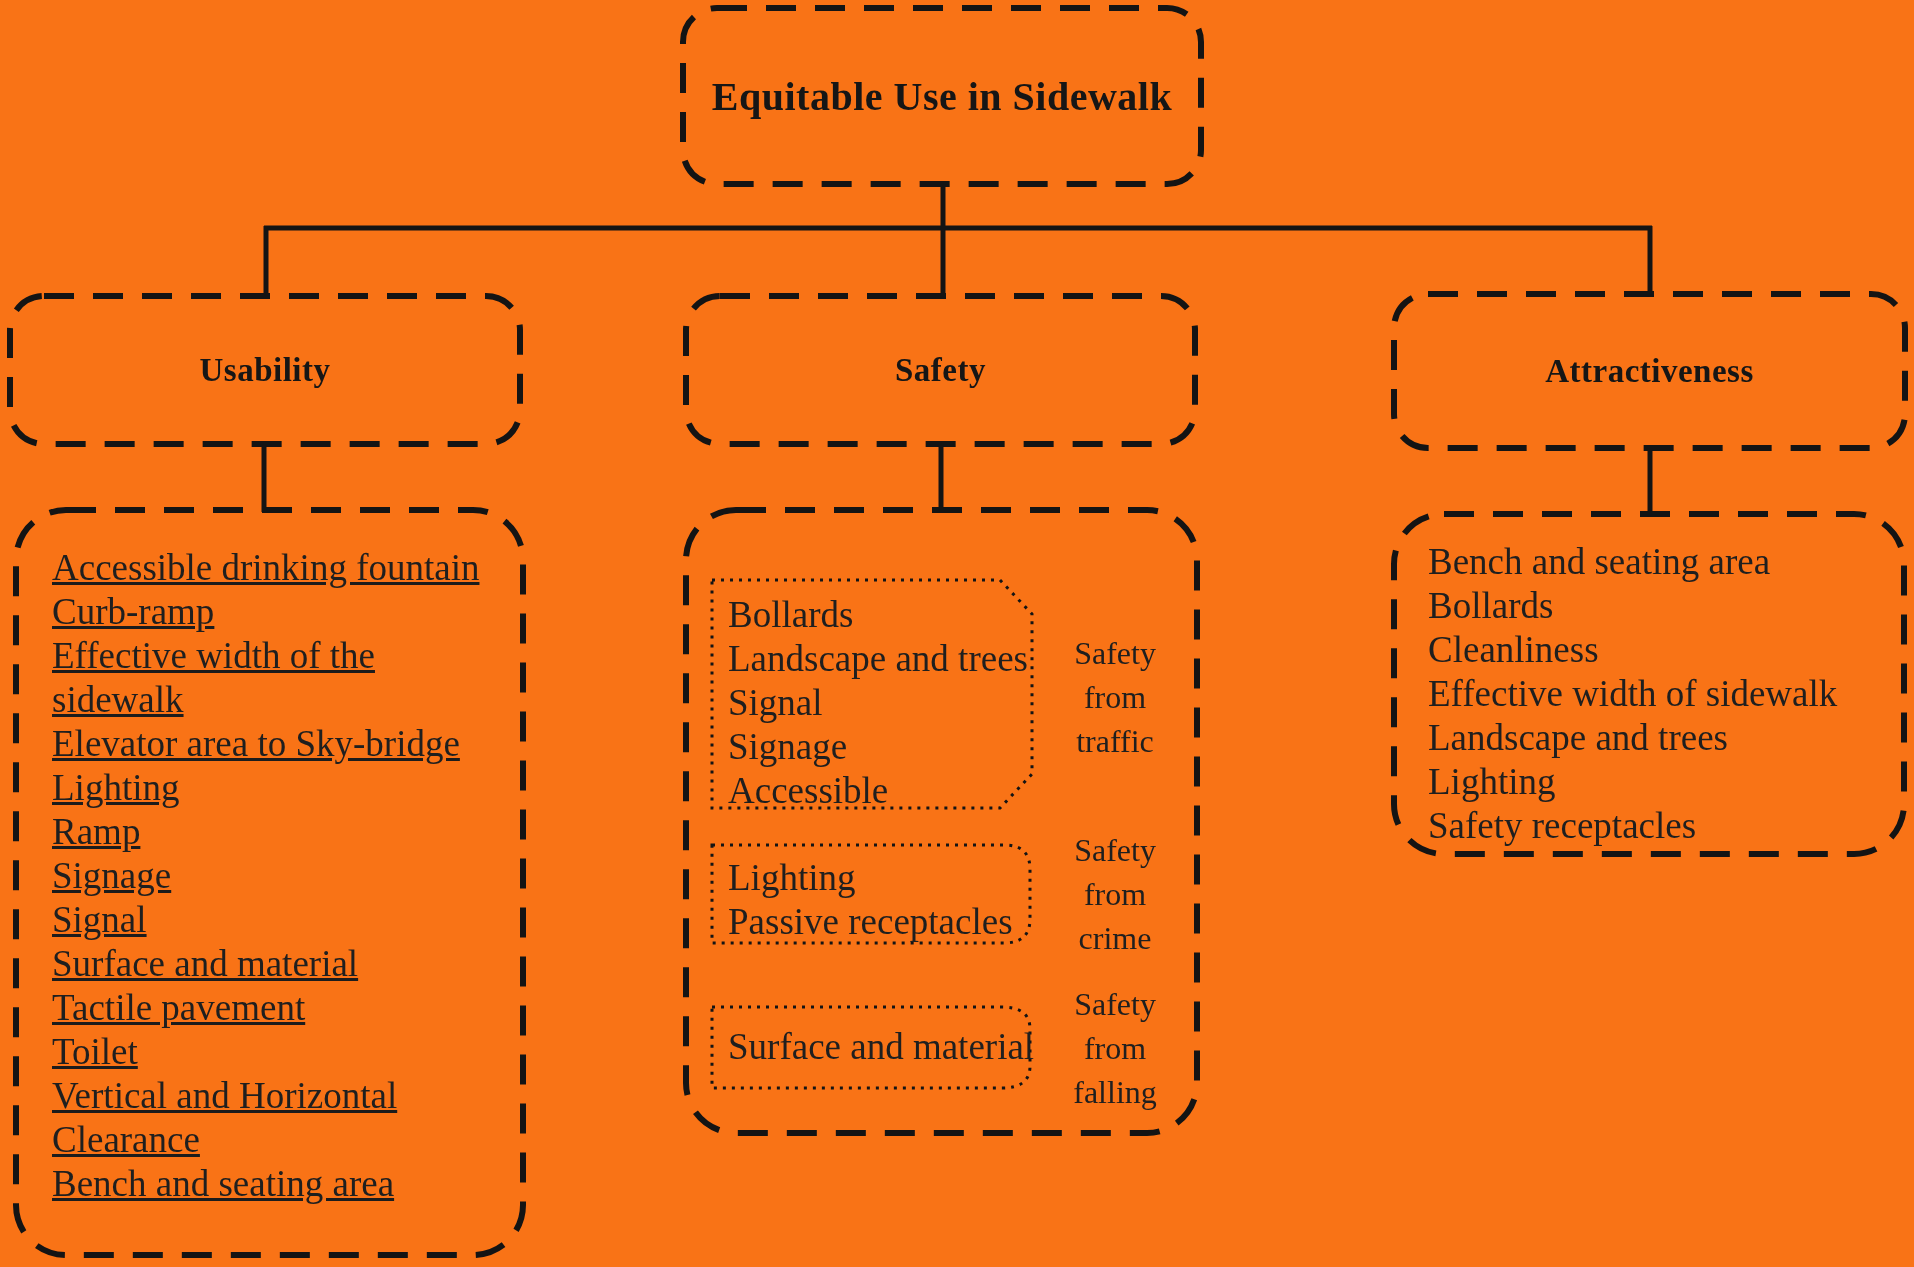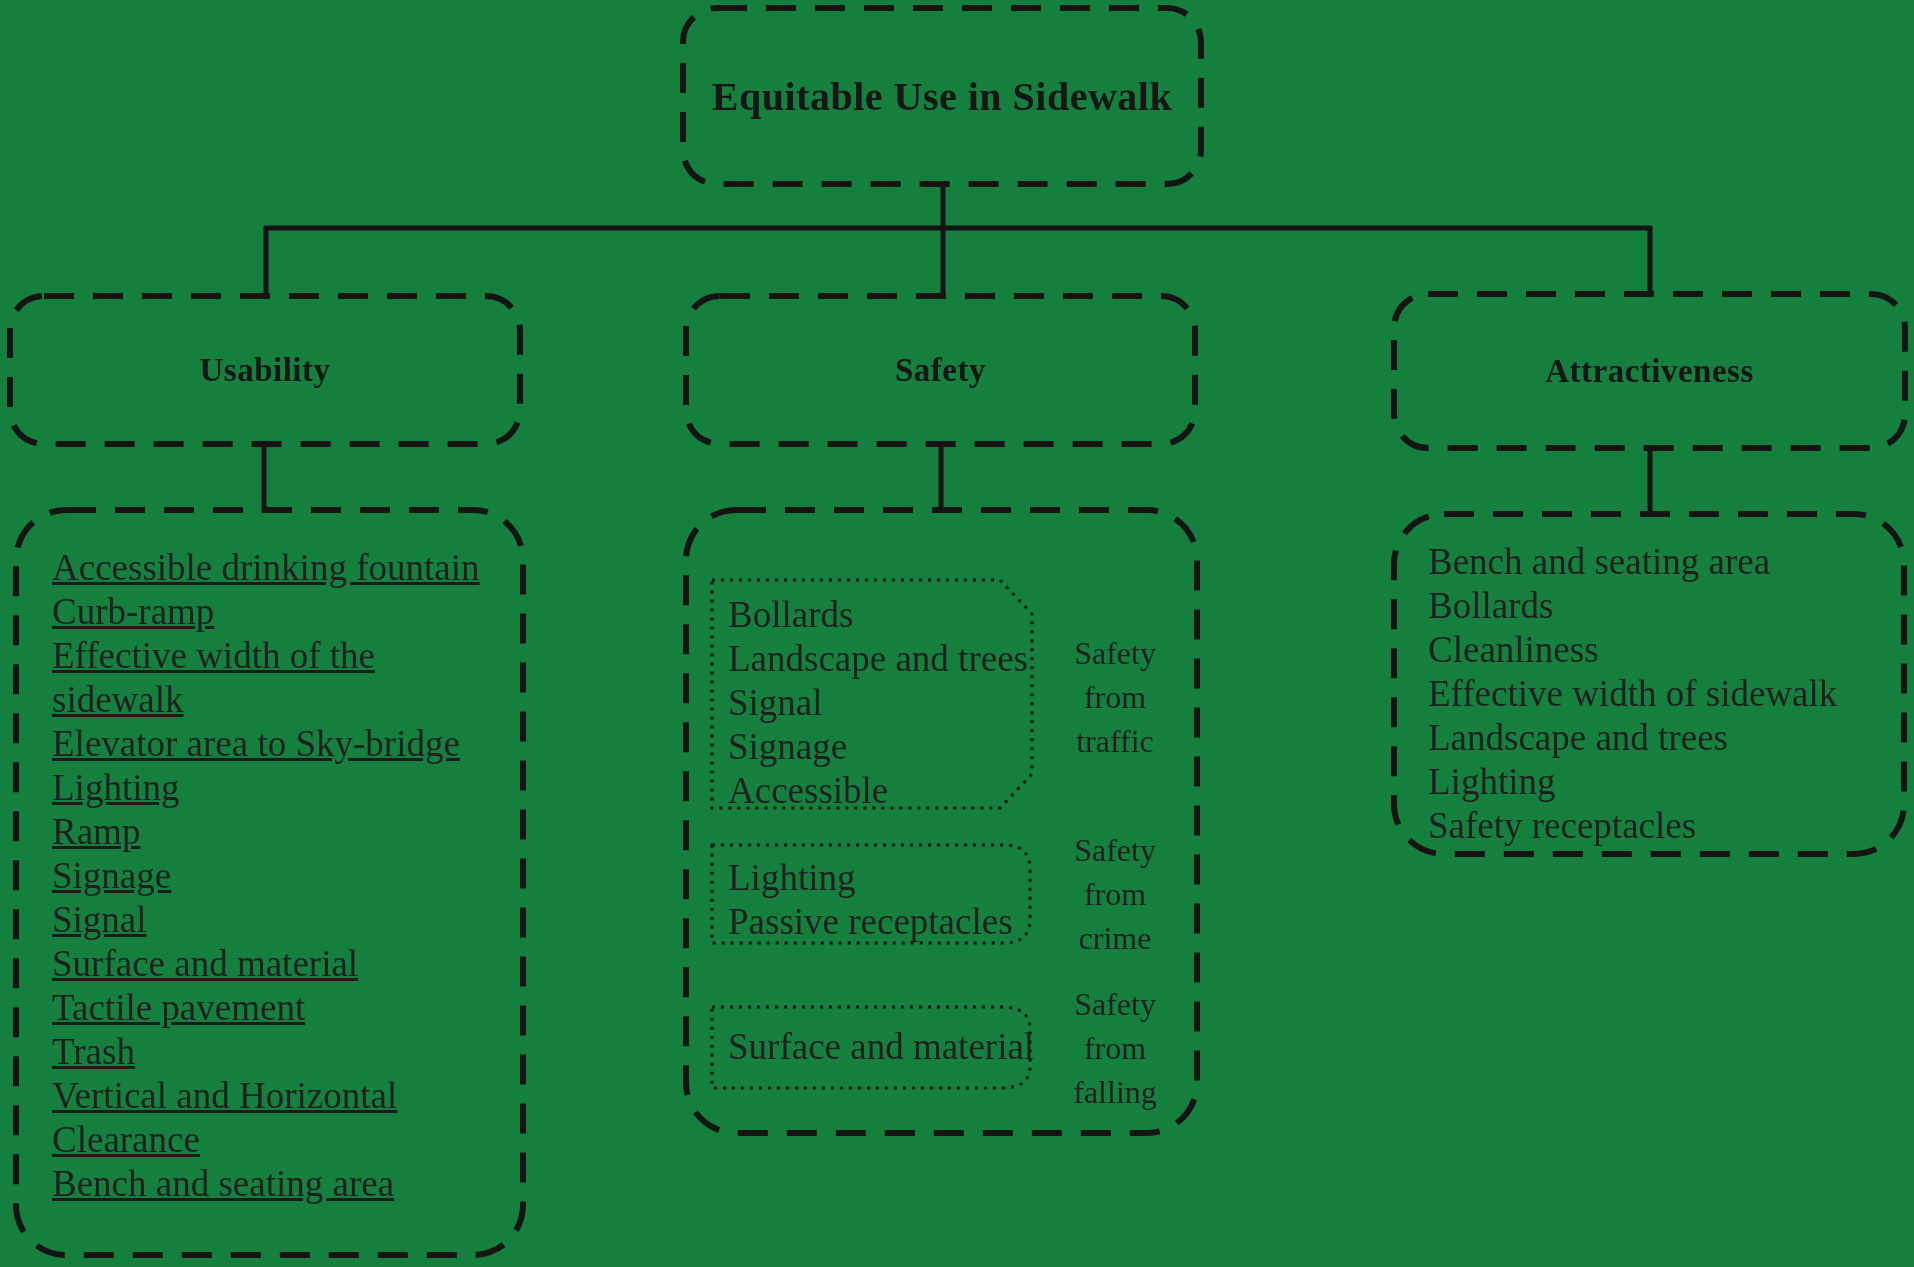--- a/index.html
+++ b/index.html
@@ -4,21 +4,21 @@
 <style>
   html, body {
     margin: 0;
     padding: 0;
     background: #ffffff;
   }
   .canvas {
     position: relative;
     width: 1914px;
     height: 1267px;
-    background: #15803d;
+    background: #f97316;
     font-family: "Liberation Serif", "DejaVu Serif", serif;
     color: #1c1c1c;
     overflow: hidden;
   }
   .layer {
     position: absolute;
     left: 0; top: 0;
     width: 1914px; height: 1267px;
   }
   .abs { position: absolute; }
@@ -95,21 +95,21 @@
       <div class="list-item">Accessible drinking fountain</div>
       <div class="list-item">Curb-ramp</div>
       <div class="list-item">Effective width of the sidewalk</div>
       <div class="list-item">Elevator area to Sky-bridge</div>
       <div class="list-item">Lighting</div>
       <div class="list-item">Ramp</div>
       <div class="list-item">Signage</div>
       <div class="list-item">Signal</div>
       <div class="list-item">Surface and material</div>
       <div class="list-item">Tactile pavement</div>
-      <div class="list-item">Trash</div>
+      <div class="list-item">Toilet</div>
       <div class="list-item">Vertical and Horizontal Clearance</div>
       <div class="list-item">Bench and seating area</div>
     </div>
 
   <div class="abs item-list nowrap" style="left:728px; top:593px; width:306px; line-height:43.5px;">
       <div class="list-item">Bollards</div>
       <div class="list-item">Landscape and trees</div>
       <div class="list-item">Signal</div>
       <div class="list-item">Signage</div>
       <div class="list-item">Accessible</div>

